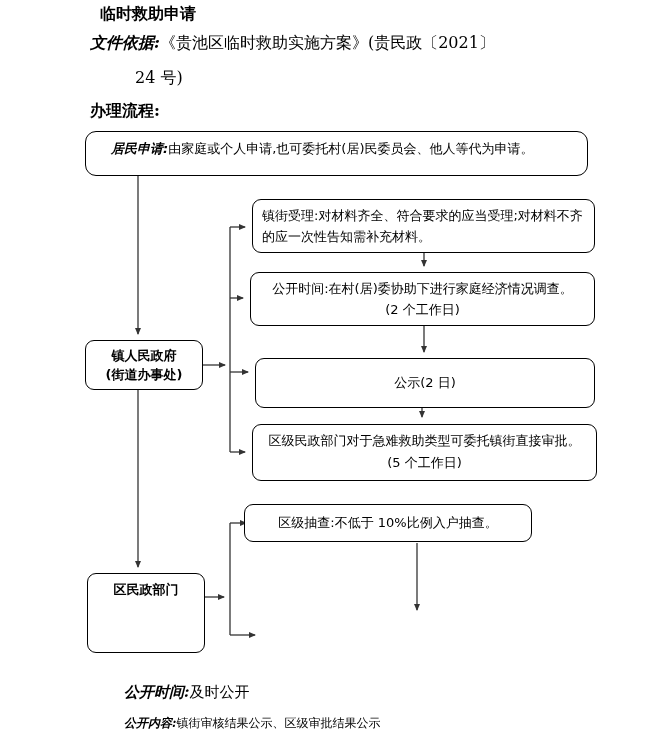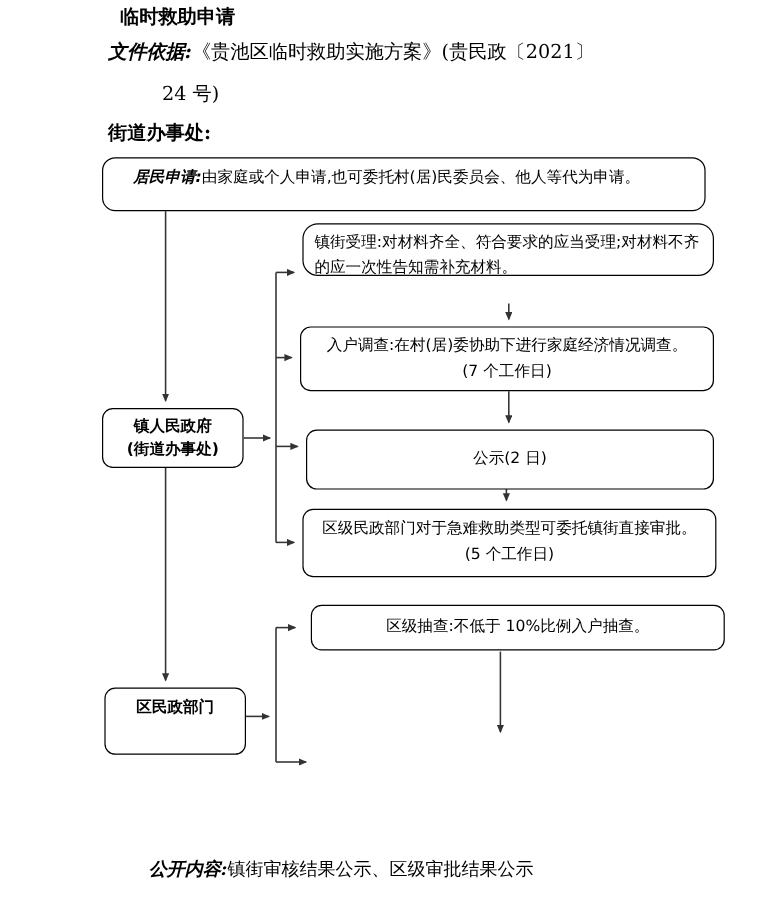--- a/index.html
+++ b/index.html
@@ -5,46 +5,46 @@
   html,body{margin:0;padding:0;background:#ffffff;}
   .page{position:relative;width:651px;height:748px;background:#ffffff;overflow:hidden;
         font-family:"DejaVu Sans","Liberation Sans",sans-serif;color:#000;}
   
   .doctext{position:absolute;font-family:"DejaVu Serif","Liberation Serif",serif;white-space:nowrap;}
   .t-title{left:90px;top:4px;font-size:16px;font-weight:bold;padding-left:10px;}
   .t-basis{left:90px;top:33px;font-size:16px;}
   .t-basis2{left:90px;top:68px;font-size:16px;margin-left:45px;}
   .t-process{left:90px;top:101px;font-size:16px;font-weight:bold;}
   .t-f1{left:124px;top:683px;font-size:15px;}
-  .t-f2{left:124px;top:715px;font-size:15px;}
+  .t-f2{left:124px;top:715px;font-size:12px;}
   .lbl{font-weight:bold;font-style:italic;}
   
   .fbox{position:absolute;box-sizing:border-box;background:#fff;border:1.3px solid #000;
         border-radius:9px;font-size:13px;line-height:20px;color:#000;}
   .center{display:flex;align-items:center;justify-content:center;text-align:center;}
   .b-apply   {left:85px; top:131px;width:503px;height:45px;padding:7px 25px;border-radius:11px;}
   .b-town    {left:85px; top:340px;width:118px;height:50px;font-weight:bold;flex-direction:column;line-height:19px;}
-  .b-district{left:87px; top:573px;width:118px;height:56px;font-weight:bold;text-align:center;padding-top:6px;}
-  .b-accept  {left:252px;top:186px;width:343px;height:44px;padding:5px 9px;line-height:21px;border-radius:13px;}
+  .b-district{left:87px; top:573px;width:118px;height:80px;font-weight:bold;text-align:center;padding-top:6px;}
+  .b-accept  {left:252px;top:199px;width:343px;height:54px;padding:5px 9px;line-height:21px;}
   .b-survey  {left:250px;top:272px;width:345px;height:54px;padding:5px 3px;text-align:center;line-height:21px;}
   .b-public  {left:255px;top:358px;width:340px;height:50px;}
   .b-delegate{left:252px;top:424px;width:345px;height:57px;padding:5px 7px;text-align:center;line-height:22px;}
-  .b-spot    {left:259px;top:504px;width:345px;height:38px;}
+  .b-spot    {left:244px;top:504px;width:288px;height:38px;}
   .b-approve {left:262px;top:617px;width:341px;height:35px;}
   .connectors{position:absolute;left:0;top:0;pointer-events:none;}
 </style>
 </head>
 <body>
 
 <div class="page">
 
   <div class="doctext t-title">临时救助申请</div>
   <div class="doctext t-basis"><span class="lbl">文件依据:</span><span>《贵池区临时救助实施方案》(贵民政〔2021〕</span></div>
   <div class="doctext t-basis2">24 号)</div>
-  <div class="doctext t-process">街道办事处:</div>
+  <div class="doctext t-process">办理流程:</div>
 
   <svg class="connectors" width="651" height="748" viewBox="0 0 651 748">
     <defs>
       <marker id="ah" markerWidth="8" markerHeight="8" refX="6" refY="3" orient="auto" markerUnits="userSpaceOnUse">
         <path d="M0,0 L7,3 L0,6 Z" fill="#333333"></path>
       </marker>
     </defs>
     <g stroke="#333333" stroke-width="1.3" fill="none">
 
       <line x1="138" y1="176" x2="138" y2="334" marker-end="url(#ah)"></line>
@@ -77,29 +77,30 @@
   <div class="fbox b-town center">
     <div>镇人民政府</div>
     <div>(街道办事处)</div>
   </div>
 
   <div class="fbox b-district">区民政部门</div>
 
   <div class="fbox b-accept">镇街受理:对材料齐全、符合要求的应当受理;对材料不齐的应一次性告知需补充材料。</div>
 
   <div class="fbox b-survey">
-    <div>入户调查:在村(居)委协助下进行家庭经济情况调查。</div>
-    <div>(7 个工作日)</div>
+    <div>公开时间:在村(居)委协助下进行家庭经济情况调查。</div>
+    <div>(2 个工作日)</div>
   </div>
 
   <div class="fbox b-public center">公示(2 日)</div>
 
   <div class="fbox b-delegate">
     <div>区级民政部门对于急难救助类型可委托镇街直接审批。</div>
     <div>(5 个工作日)</div>
   </div>
 
   <div class="fbox b-spot center">区级抽查:不低于 10%比例入户抽查。</div>
 
 
+  <div class="doctext t-f1"><span class="lbl">公开时间:</span><span>及时公开</span></div>
   <div class="doctext t-f2"><span class="lbl">公开内容:</span><span>镇街审核结果公示、区级审批结果公示</span></div>
 
 </div>
 
 </body></html>

